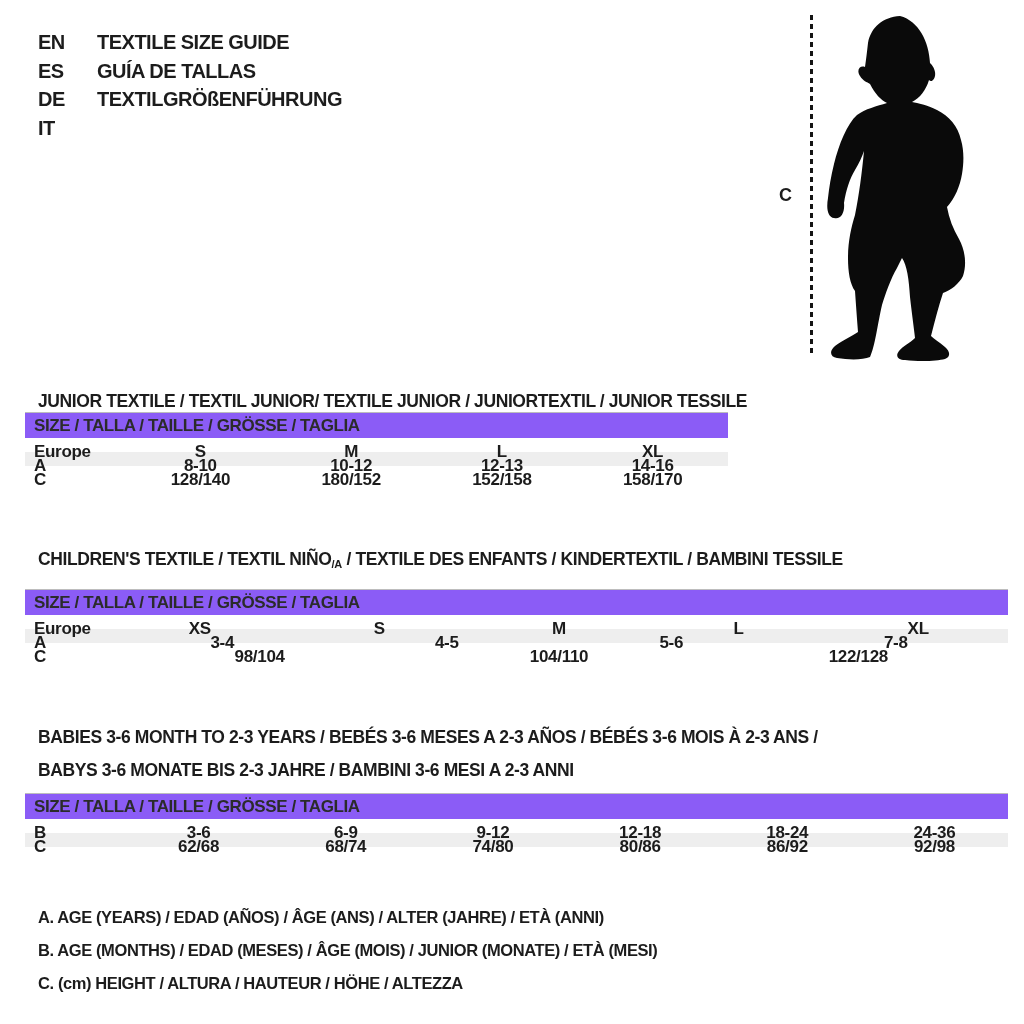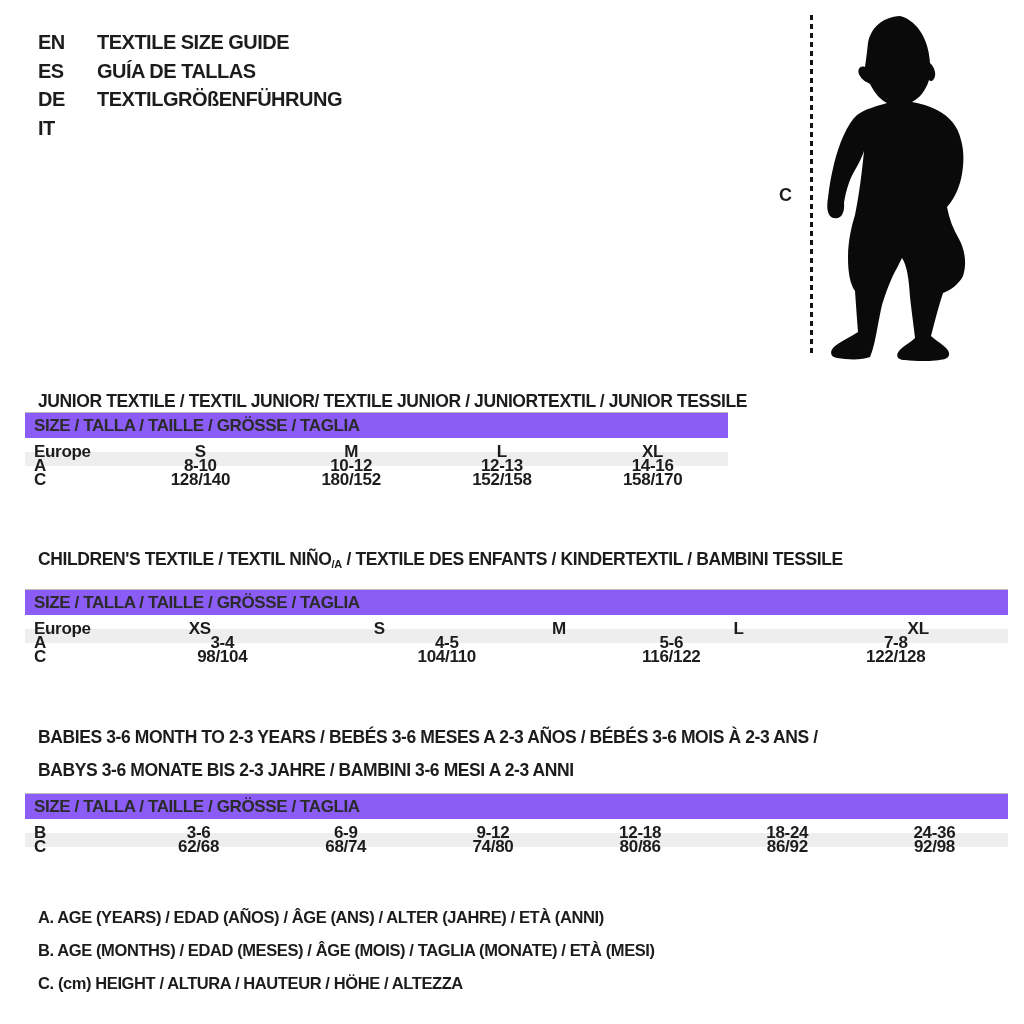--- a/index.html
+++ b/index.html
@@ -162,21 +162,20 @@
     <div class="rl">A</div>
     <div class="cell">3-4</div>
     <div class="cell">4-5</div>
     <div class="cell">5-6</div>
     <div class="cell">7-8</div>
   </div>
   <div class="trow">
     <div class="rl">C</div>
     <div class="cell">98/104</div>
     <div class="cell">104/110</div>
-    <div class="cell">116/122</div>
     <div class="cell">122/128</div>
   </div>
 </div>
 
 <div class="sec-title" style="top:727px">BABIES 3-6 MONTH TO 2-3 YEARS / BEBÉS 3-6 MESES A 2-3 AÑOS / BÉBÉS 3-6 MOIS À 2-3 ANS /</div>
 <div class="sec-title" style="top:760px">BABYS 3-6 MONATE BIS 2-3 JAHRE / BAMBINI 3-6 MESI A 2-3 ANNI</div>
 <div class="size-table t3">
   <div class="size-bar">SIZE / TALLA / TAILLE / GRÖSSE / TAGLIA</div>
   <div class="trow">
     <div class="rl">B</div>
@@ -192,14 +191,14 @@
     <div class="cell">62/68</div>
     <div class="cell">68/74</div>
     <div class="cell">74/80</div>
     <div class="cell">80/86</div>
     <div class="cell">86/92</div>
     <div class="cell">92/98</div>
   </div>
 </div>
 
 <div class="note" style="top:908px">A. AGE (YEARS) / EDAD (AÑOS) / ÂGE (ANS) / ALTER (JAHRE) / ETÀ (ANNI)</div>
-<div class="note" style="top:941px">B. AGE (MONTHS) / EDAD (MESES) / ÂGE (MOIS) / TAGLIA (MONATE) / ETÀ (MESI)</div>
+<div class="note" style="top:941px">B. AGE (MONTHS) / EDAD (MESES) / ÂGE (MOIS) / JUNIOR (MONATE) / ETÀ (MESI)</div>
 <div class="note" style="top:974px">C. (cm) HEIGHT / ALTURA / HAUTEUR / HÖHE / ALTEZZA</div>
 
 </body></html>

